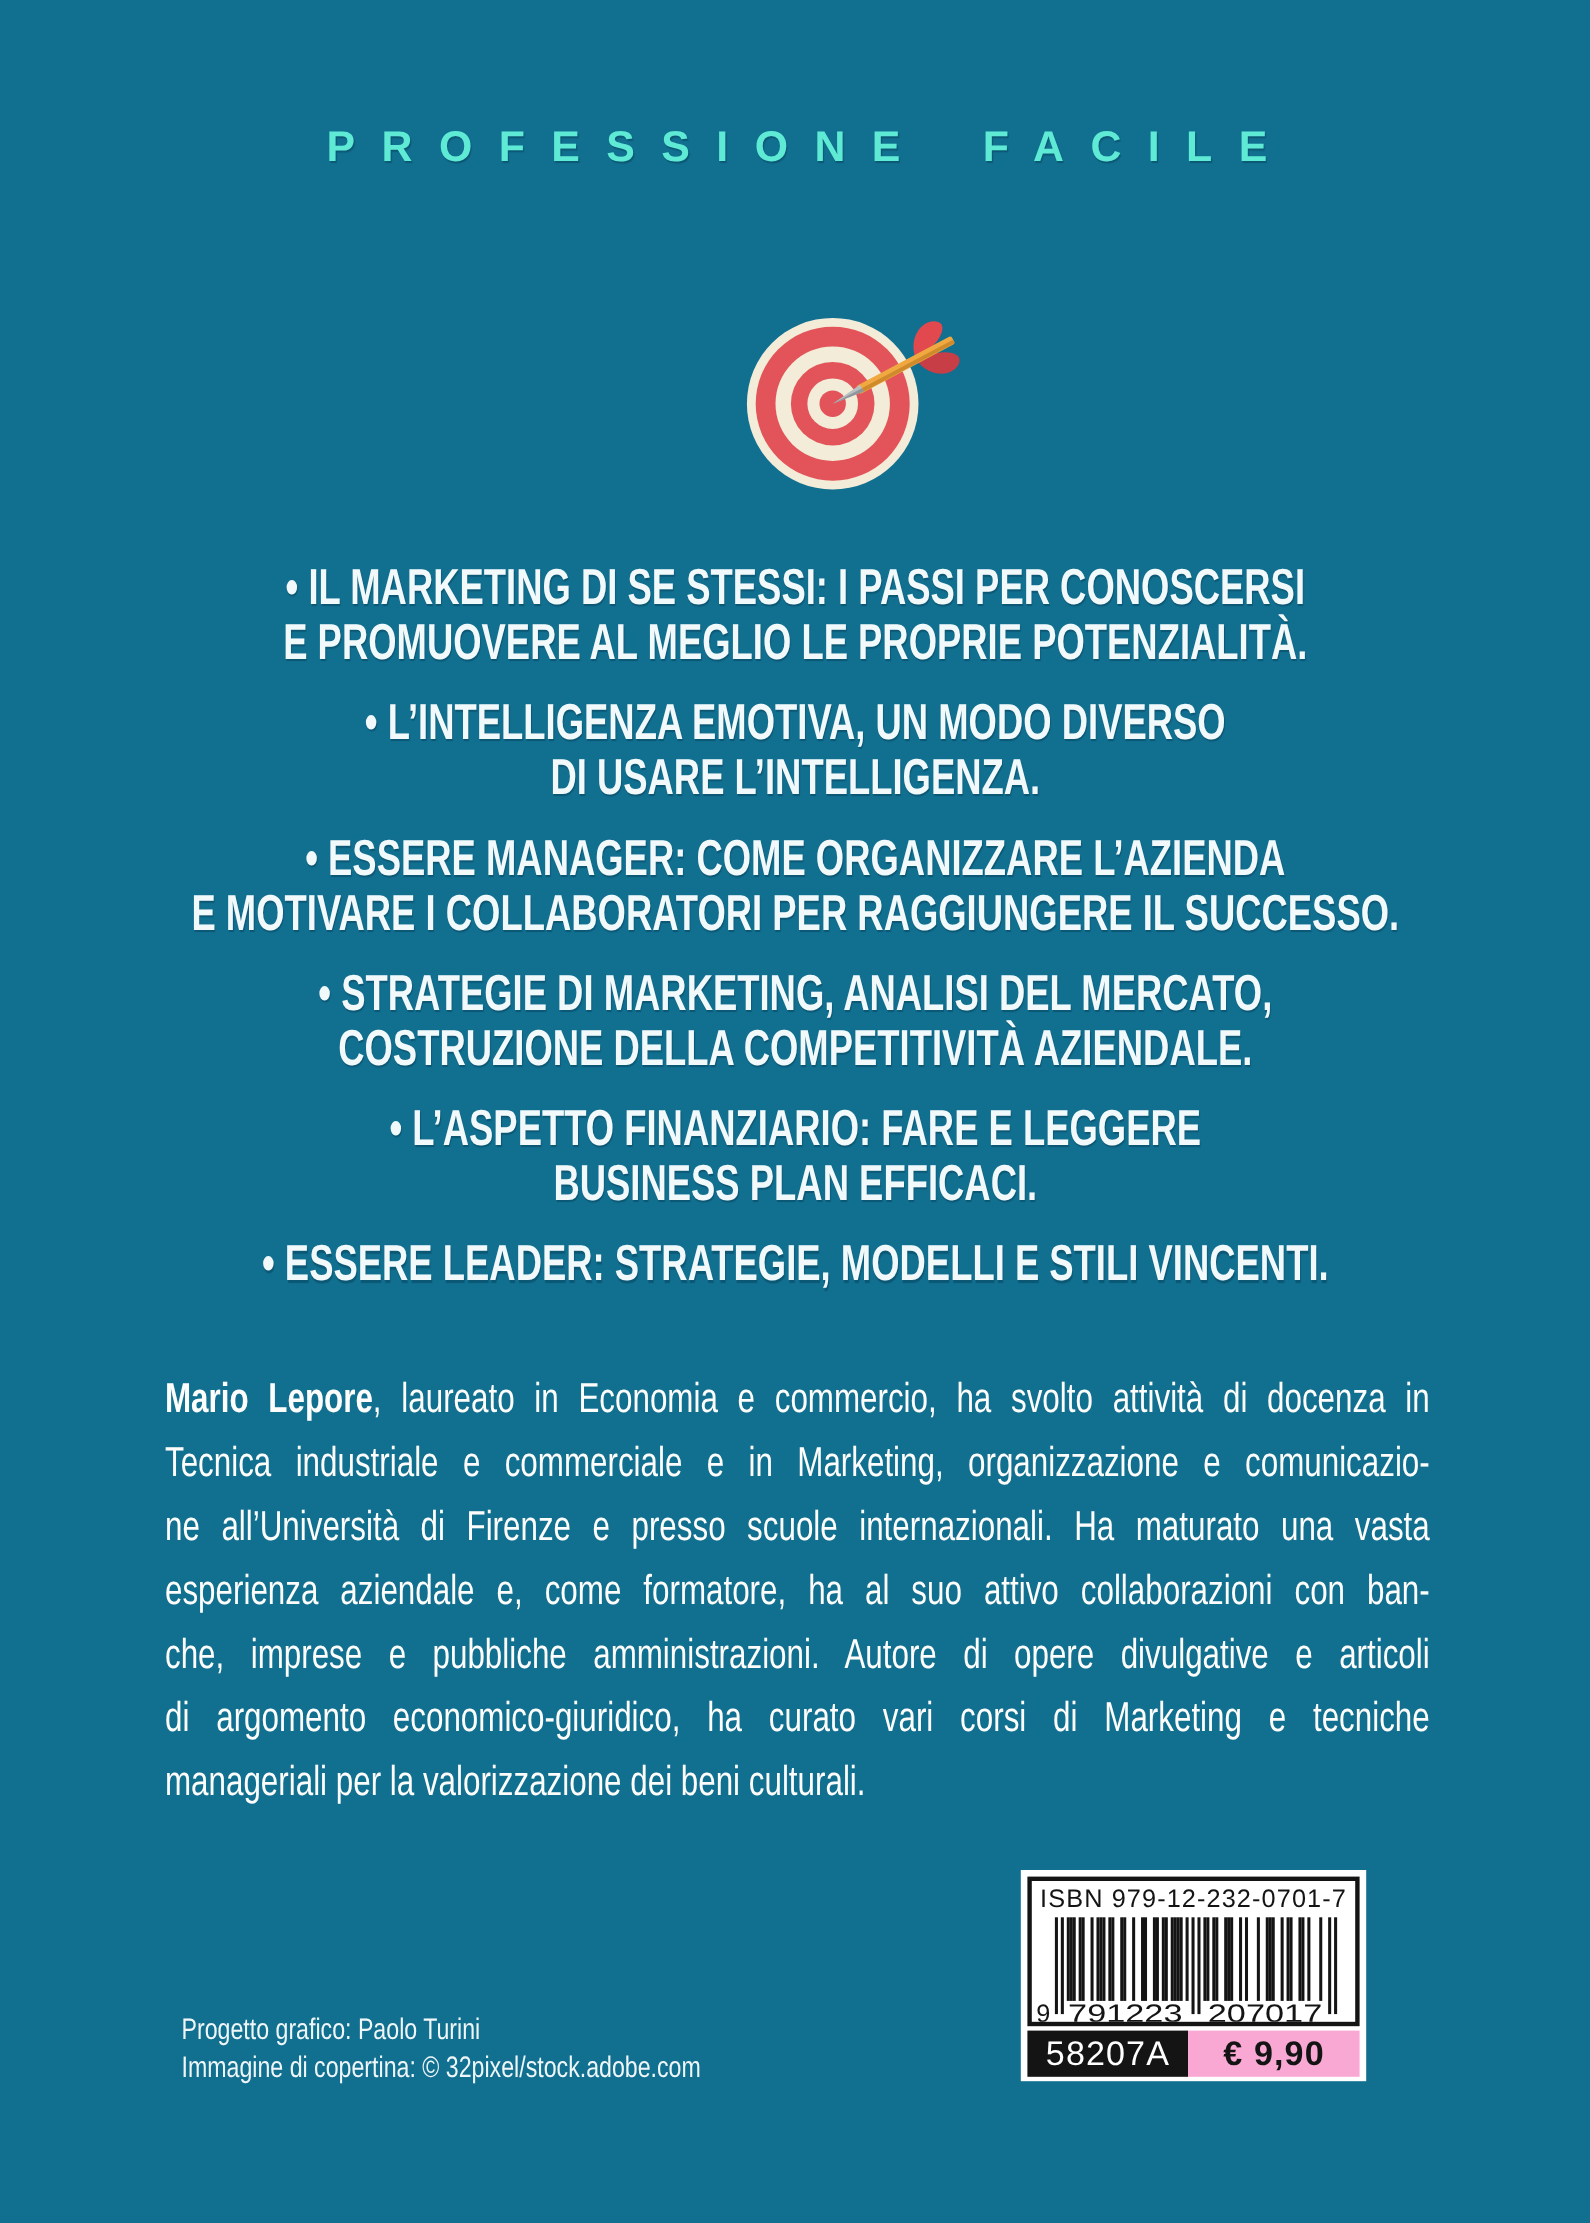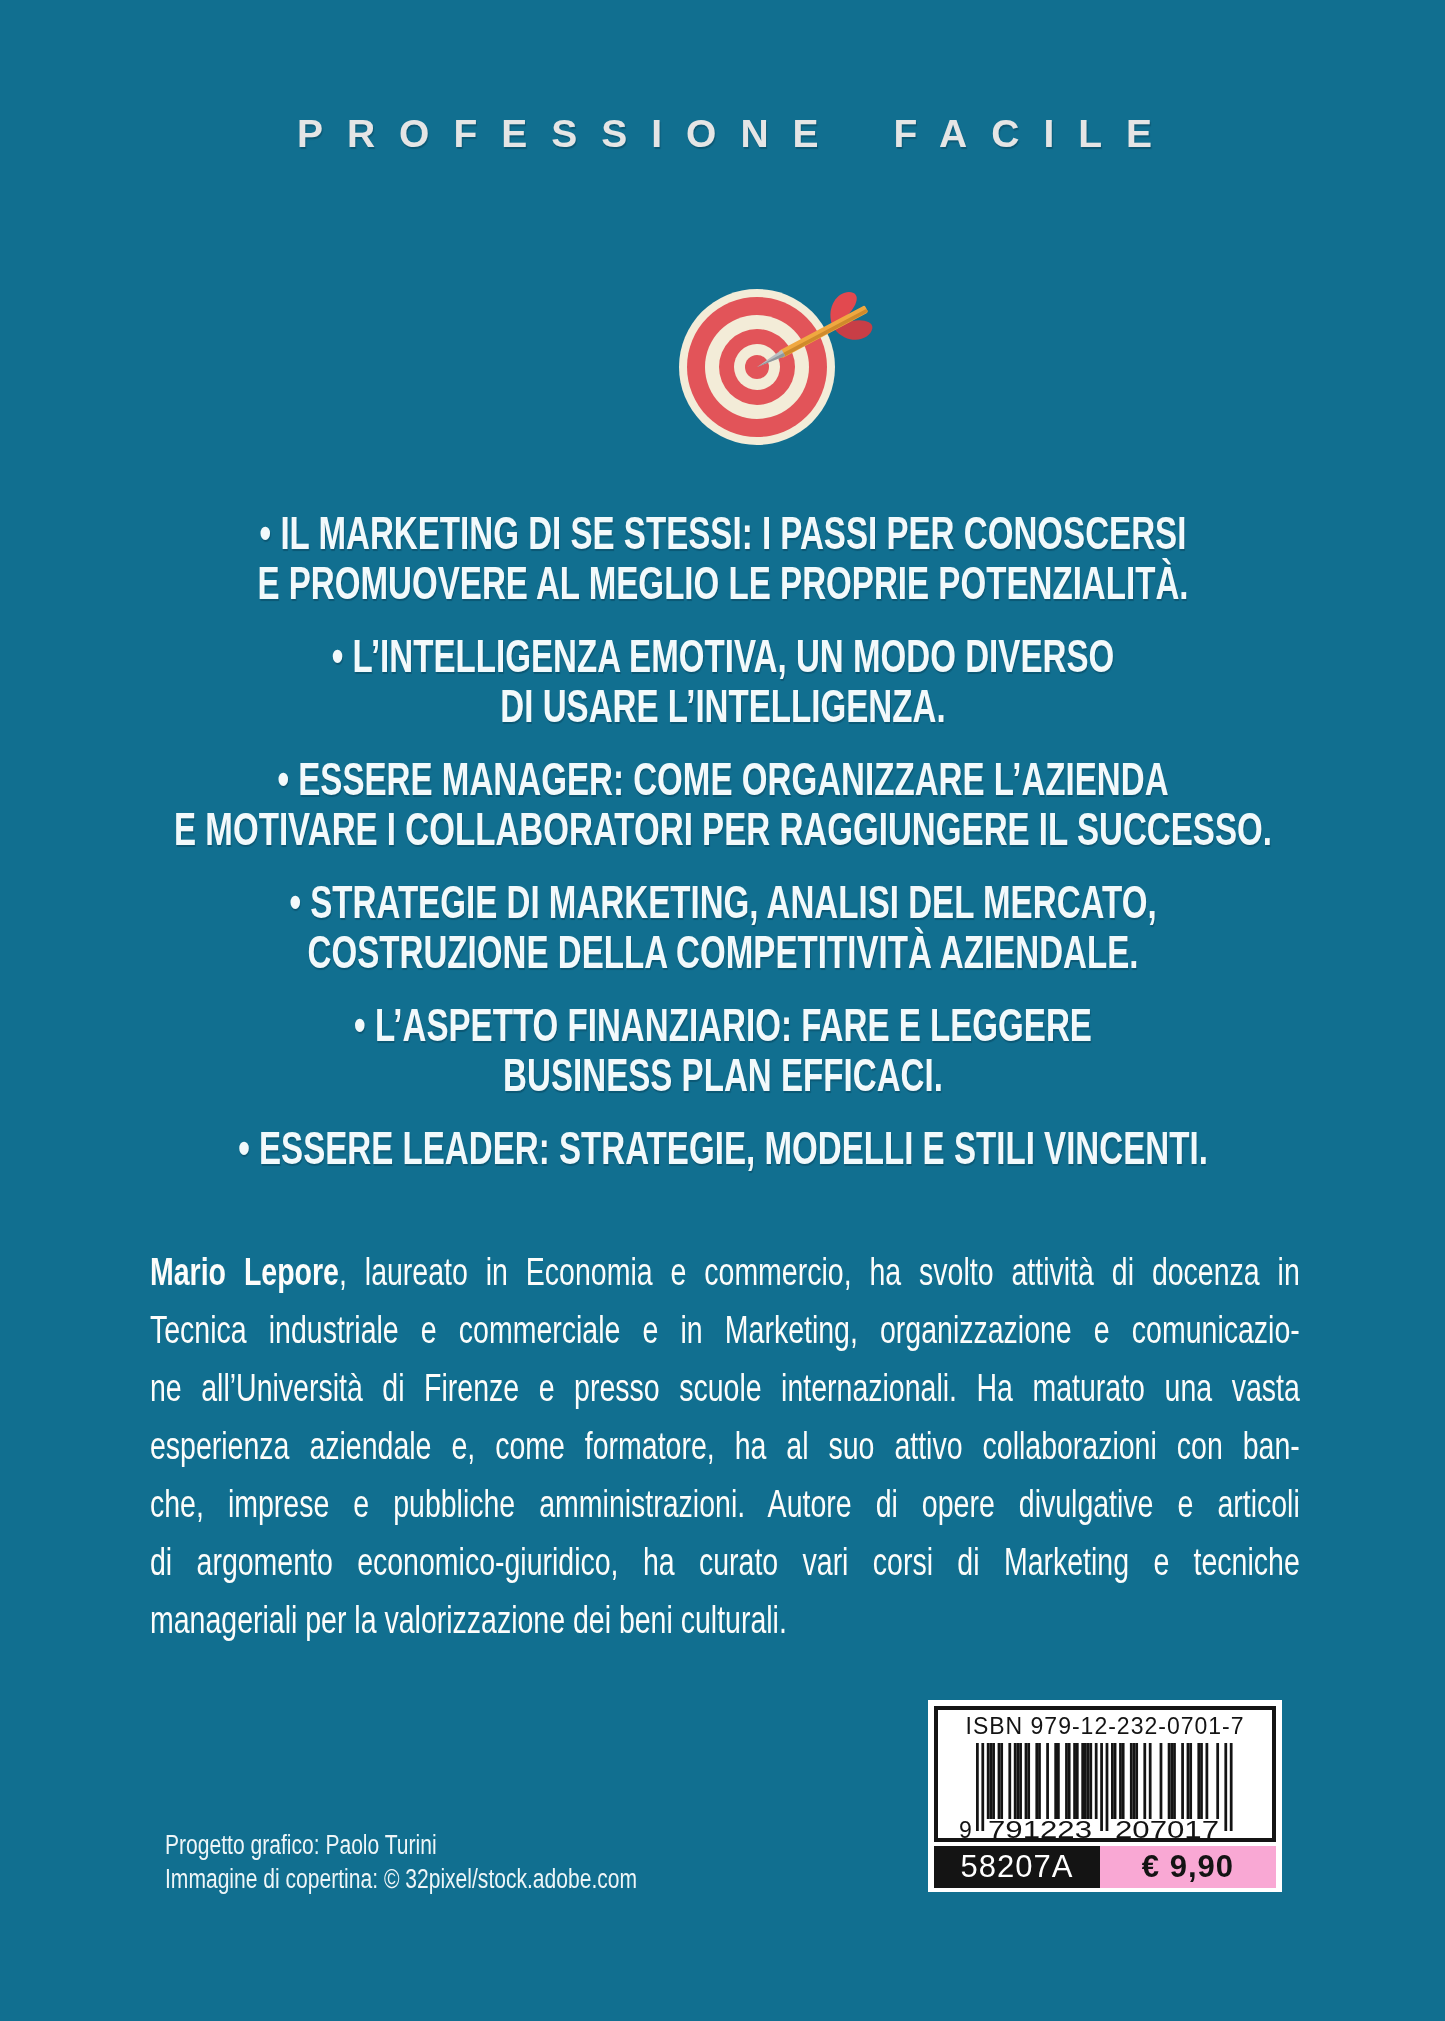--- a/index.html
+++ b/index.html
@@ -3,21 +3,21 @@
 <meta charset="utf-8">
 <style>
   html,body{margin:0;padding:0;background:#116f90;}
   .page{
     position:relative;width:1445px;height:2021px;overflow:hidden;
     background:#116f90;font-family:"Liberation Sans",sans-serif;
   }
   
   .series-title{
     position:absolute;top:111px;left:0;width:100%;padding-left:28px;box-sizing:border-box;
-    text-align:center;color:#e5e5e5;font-weight:bold;font-size:39px;line-height:46px;
+    text-align:center;color:#5eead4;font-weight:bold;font-size:39px;line-height:46px;
     letter-spacing:24px;word-spacing:16px;
     text-shadow:1px 2px 1px rgba(0,45,65,0.35);
     white-space:nowrap;
   }
   
   .target-icon{position:absolute;left:650px;top:280px;width:230px;height:185px;}
   
   .bullets{
     position:absolute;top:508px;left:50%;width:1560px;
     transform:translateX(-780px) scaleX(0.72);transform-origin:center top;
@@ -35,21 +35,21 @@
   .bio-line.last{text-align-last:left;}
   .bio .bold{font-weight:bold;}
   
   .credits{
     position:absolute;left:165px;top:1828px;width:900px;
     transform:scaleX(0.78);transform-origin:left top;
     color:#eef6f8;font-size:27px;line-height:34px;
   }
   
   .barcode-panel{
-    position:absolute;left:928px;top:1700px;width:354px;height:192px;
+    position:absolute;left:928px;top:1700px;width:314px;height:192px;
     background:#ffffff;box-sizing:border-box;padding:6px;
   }
   .barcode-frame{
     border:4px solid #141414;box-sizing:border-box;height:136px;overflow:hidden;
   }
   .isbn{
     text-align:center;color:#141414;font-size:23px;line-height:26px;margin-top:3px;
     letter-spacing:1px;white-space:nowrap;
   }
   .bars{display:block;margin:2px auto 0 auto;width:300px;height:100px;}

